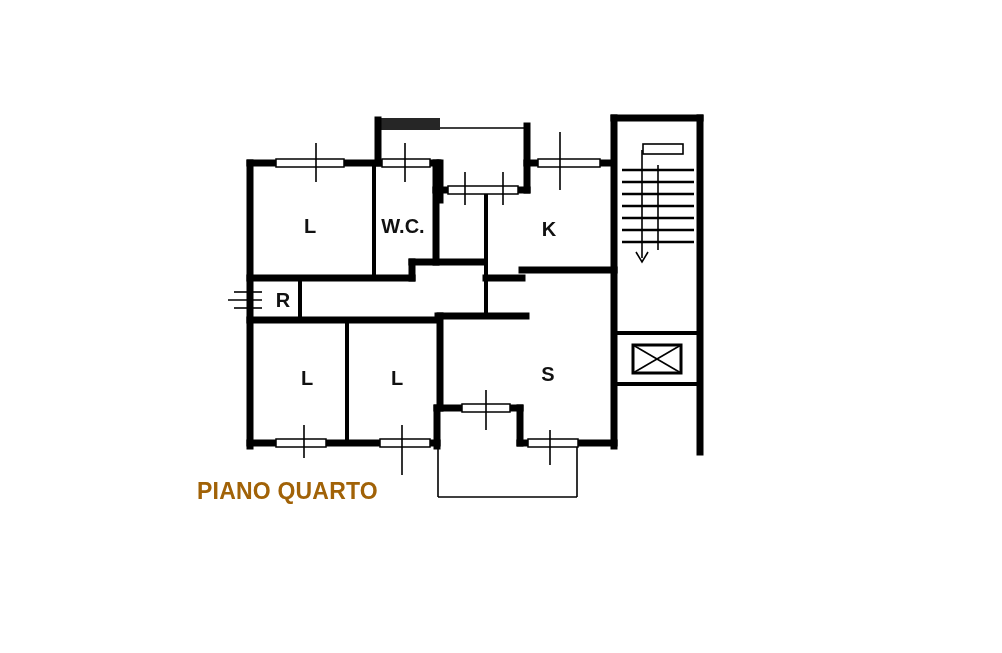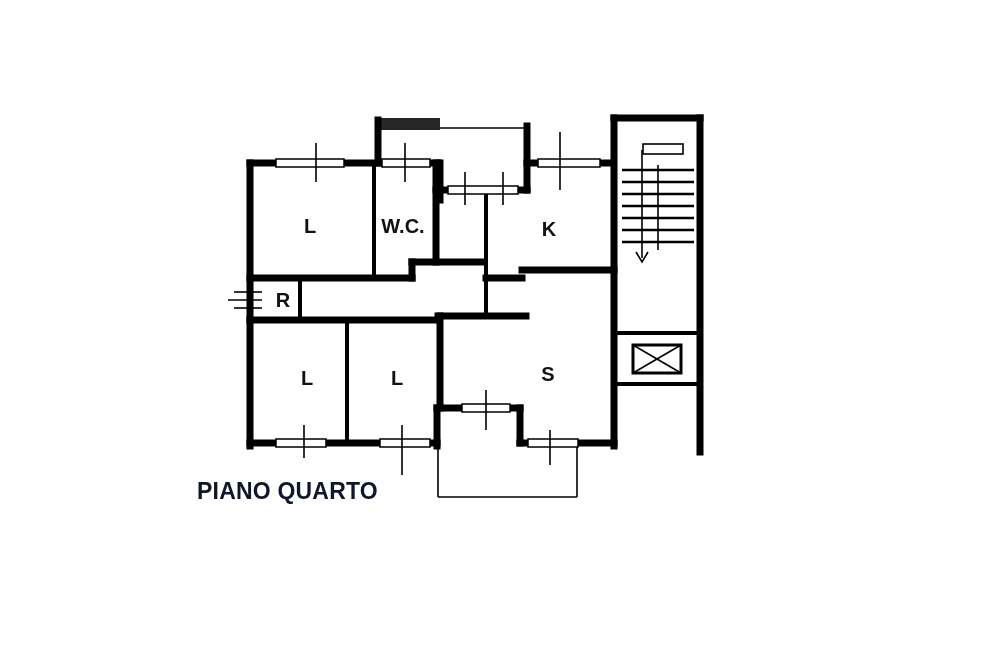--- a/index.html
+++ b/index.html
@@ -3,21 +3,21 @@
 <meta charset="utf-8">
 <style>
   html, body { margin:0; padding:0; background:#ffffff; }
   body { width:1002px; height:653px; position:relative; overflow:hidden; font-family:"Liberation Sans", sans-serif; }
   #plan { position:absolute; left:0; top:0; width:1002px; height:653px; }
   .wall { fill:none; stroke:#000; stroke-width:7; stroke-linecap:square; stroke-linejoin:miter; }
   .thin { fill:none; stroke:#000; stroke-width:4; }
   .hair { fill:none; stroke:#000; stroke-width:1.6; }
   .win { fill:#fff; stroke:#000; stroke-width:1.5; }
   .lbl { position:absolute; font-family:"Liberation Sans", sans-serif; font-weight:bold; font-size:20px; color:#111; transform:translate(-50%,-50%); white-space:nowrap; }
-  .title { position:absolute; left:197px; top:478px; font-family:"Liberation Sans", sans-serif; font-weight:bold; font-size:23px; color:#0f172a; letter-spacing:0.2px; }
+  .title { position:absolute; left:197px; top:478px; font-family:"Liberation Sans", sans-serif; font-weight:bold; font-size:23px; color:#a16207; letter-spacing:0.2px; }
 </style>
 </head>
 <body>
 
 <svg id="plan" viewBox="0 0 1002 653" xmlns="http://www.w3.org/2000/svg">
 
   <g>
 
     <line class="wall" x1="250" y1="163" x2="250" y2="446"></line>
 

